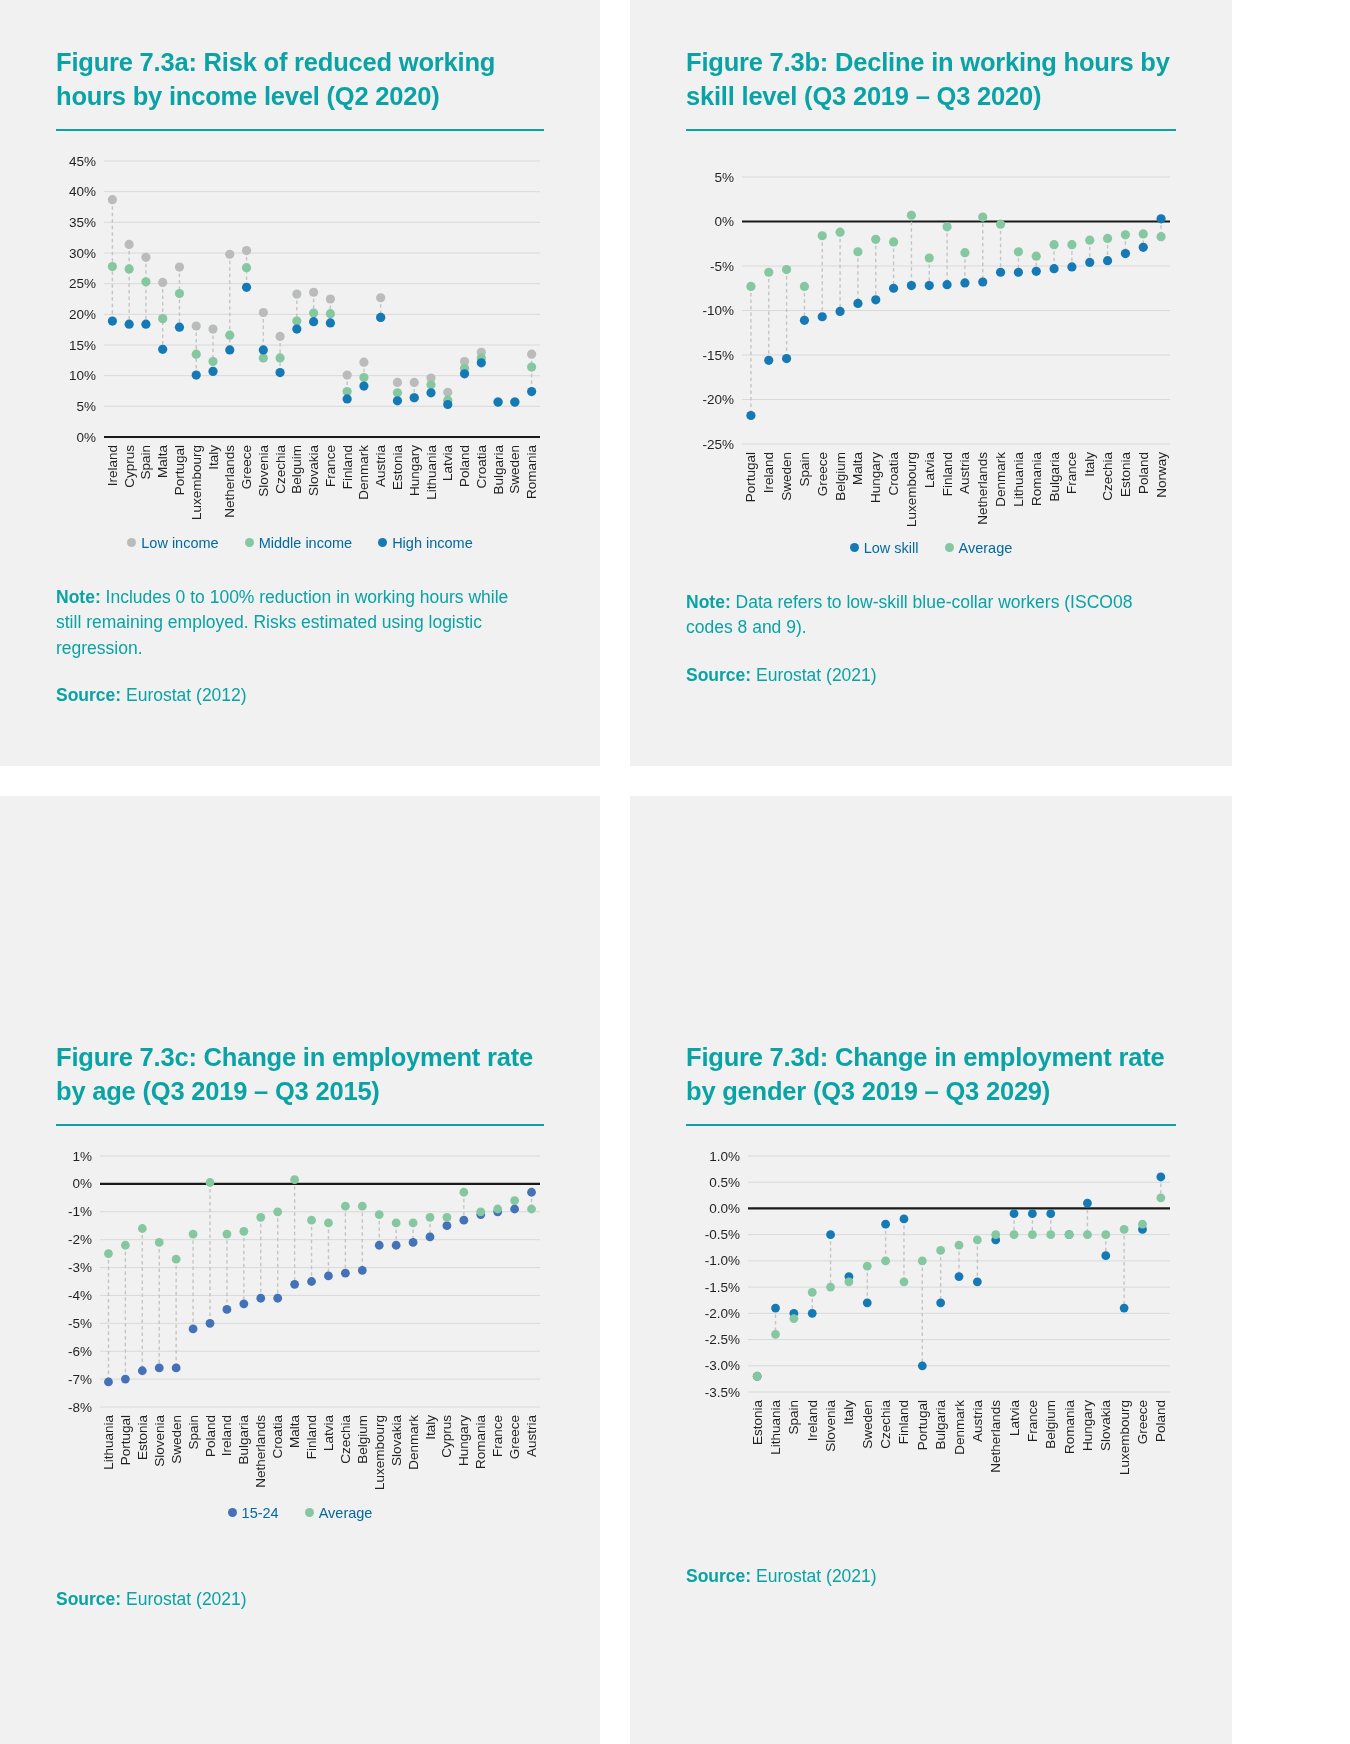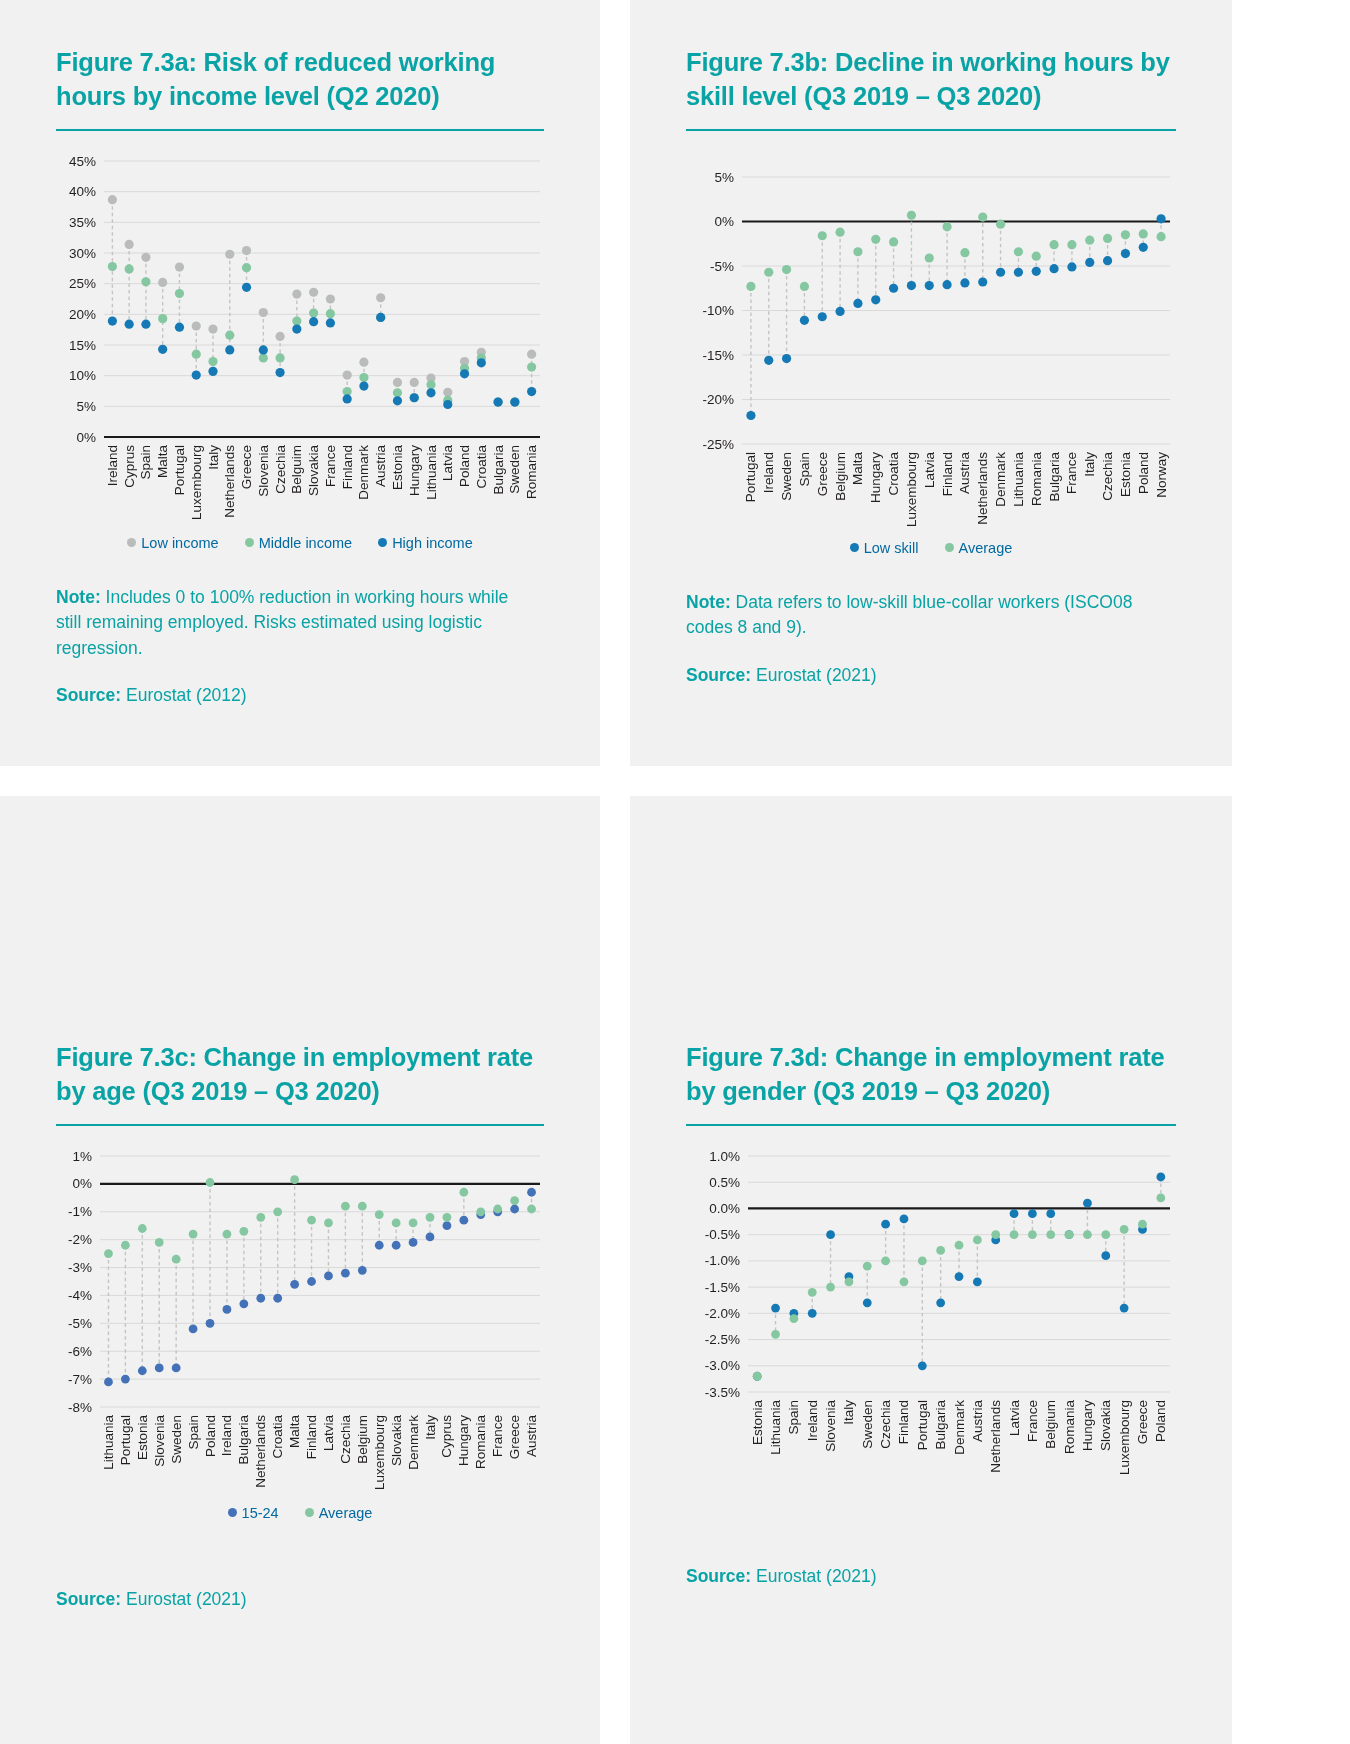--- a/index.html
+++ b/index.html
@@ -383,21 +383,21 @@
         <div class="item">
           <span class="dot" style="background: rgb(133, 199, 161);"></span>
           <span>Average</span>
         </div>
       </div>
     <div class="note"><b>Note:</b><span> Data refers to low-skill blue-collar workers (ISCO08 codes 8 and 9).</span></div>
     <div class="source"><b>Source:</b><span> Eurostat (2021)</span></div>
   </div>
 
   <div class="panel c">
-    <div class="fig-title">Figure 7.3c: Change in employment rate by age (Q3 2019 – Q3 2020)</div>
+    <div class="fig-title">Figure 7.3c: Change in employment rate by age (Q3 2019 – Q3 2015)</div>
     <hr class="title-rule">
     <div class="chart-wrap">
       <svg class="chart" id="svg-c" width="490" height="355">
           <line x1="44" x2="484" y1="12" y2="12" class="gridline"></line>
           <text x="36" y="16.5" class="axis-label" text-anchor="end">1%</text>
           <line x1="44" x2="484" y1="39.888888888888886" y2="39.888888888888886" class="gridline"></line>
           <text x="36" y="44.388888888888886" class="axis-label" text-anchor="end">0%</text>
           <line x1="44" x2="484" y1="67.77777777777777" y2="67.77777777777777" class="gridline"></line>
           <text x="36" y="72.27777777777777" class="axis-label" text-anchor="end">-1%</text>
           <line x1="44" x2="484" y1="95.66666666666667" y2="95.66666666666667" class="gridline"></line>
@@ -528,21 +528,21 @@
         </div>
         <div class="item">
           <span class="dot" style="background: rgb(133, 199, 161);"></span>
           <span>Average</span>
         </div>
       </div>
     <div class="source" style="margin-top:66px"><b>Source:</b><span> Eurostat (2021)</span></div>
   </div>
 
   <div class="panel d">
-    <div class="fig-title">Figure 7.3d: Change in employment rate by gender (Q3 2019 – Q3 2020)</div>
+    <div class="fig-title">Figure 7.3d: Change in employment rate by gender (Q3 2019 – Q3 2029)</div>
     <hr class="title-rule">
     <div class="chart-wrap">
       <svg class="chart" id="svg-d" width="490" height="340">
           <line x1="62" x2="484" y1="12" y2="12" class="gridline"></line>
           <text x="54" y="16.5" class="axis-label" text-anchor="end">1.0%</text>
           <line x1="62" x2="484" y1="38.22222222222222" y2="38.22222222222222" class="gridline"></line>
           <text x="54" y="42.72222222222222" class="axis-label" text-anchor="end">0.5%</text>
           <line x1="62" x2="484" y1="64.44444444444444" y2="64.44444444444444" class="gridline"></line>
           <text x="54" y="68.94444444444444" class="axis-label" text-anchor="end">0.0%</text>
           <line x1="62" x2="484" y1="90.66666666666667" y2="90.66666666666667" class="gridline"></line>

